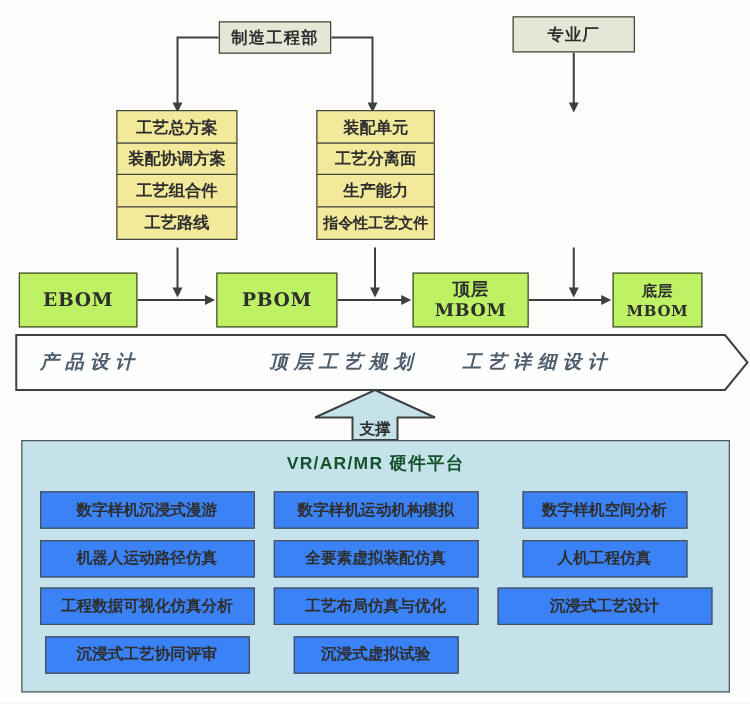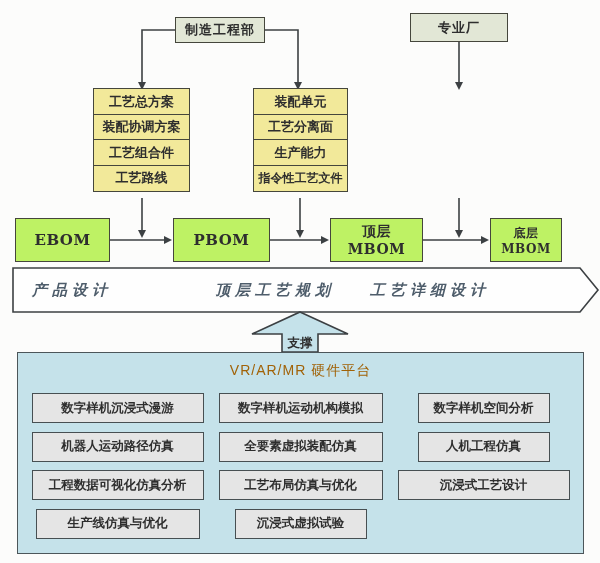--- a/index.html
+++ b/index.html
@@ -32,30 +32,30 @@
   .support-label{
     position:absolute;top:334px;width:64px;text-align:center;z-index:2;
     font-weight:bold;font-size:12.5px;color:#2e2e2e;line-height:18px;
   }
   .panel{
     position:absolute;left:17px;top:352px;width:567px;height:202px;
     background:#c5e2ea;border:1.6px solid #4c565a;box-sizing:border-box;z-index:1;
   }
   .panel-title{
     position:absolute;top:9px;left:0;width:100%;text-align:center;
-    font-weight:normal;font-size:14px;color:#a16207;letter-spacing:1px;
+    font-weight:bold;font-size:14px;color:#14532d;letter-spacing:1px;
   }
   .cap-grid{
     position:absolute;left:8px;right:8px;top:36px;bottom:10px;
     display:grid;grid-template-columns:1fr 1fr 1fr;grid-auto-rows:1fr;
     justify-items:center;align-items:center;
   }
   .cap{
     height:30px;box-sizing:border-box;border:1.4px solid #474f52;
-    background:#e5e5e5;display:flex;align-items:center;justify-content:center;
+    background:#3b82f6;display:flex;align-items:center;justify-content:center;
     font-weight:bold;font-size:12.5px;color:#2e2e2e;white-space:nowrap;
   }
   .cap.c1{width:172px;}
   .cap.c2{width:164px;}
   .cap.c3{width:132px;}
 </style>
 </head>
 <body>
 
 <div class="canvas">
@@ -175,21 +175,21 @@
       <div class="cap c1">
           <span>工程数据可视化仿真分析</span>
         </div>
       <div class="cap c2">
           <span>工艺布局仿真与优化</span>
         </div>
       <div class="cap c1">
           <span>沉浸式工艺设计</span>
         </div>
       <div class="cap c2">
-          <span>生产线仿真与优化</span>
+          <span>沉浸式工艺协同评审</span>
         </div>
       <div class="cap c3">
           <span>沉浸式虚拟试验</span>
         </div>
     </div>
   </div>
 
 </div>
 
 </body></html>

